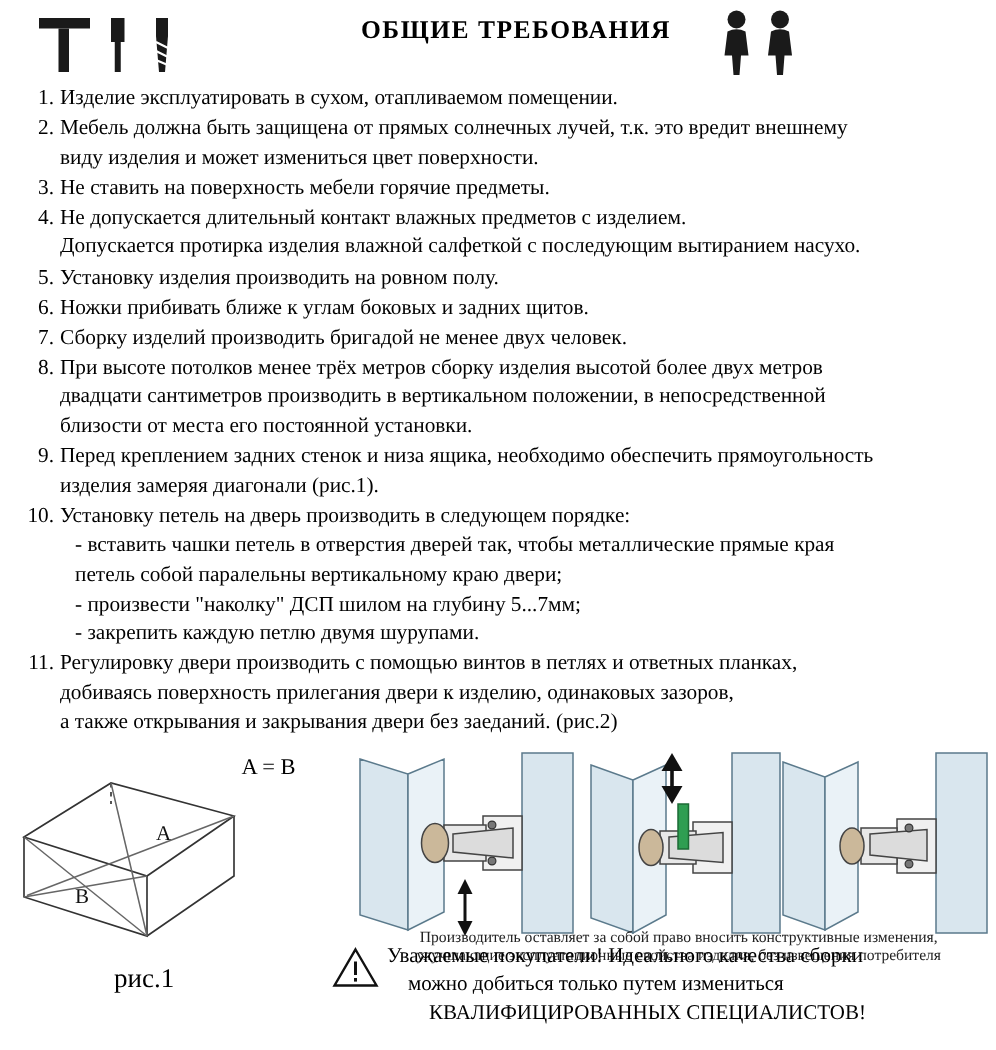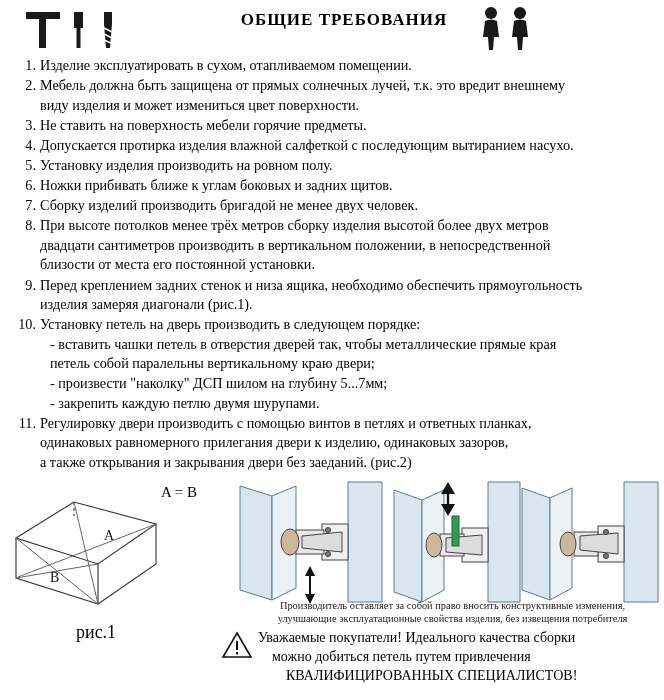--- a/index.html
+++ b/index.html
@@ -212,20 +212,21 @@
       <div>виду изделия и может измениться цвет поверхности.</div>
     </div>
 
     <div class="rule">
       <span class="num">3.</span>
       <span>Не ставить на поверхность мебели горячие предметы.</span>
     </div>
 
     <div class="rule">
       <span class="num">4.</span>
+      <span>Не допускается длительный контакт влажных предметов с изделием.</span>
       <div>Допускается протирка изделия влажной салфеткой с последующим вытиранием насухо.</div>
     </div>
 
     <div class="rule">
       <span class="num">5.</span>
       <span>Установку изделия производить на ровном полу.</span>
     </div>
 
     <div class="rule">
       <span class="num">6.</span>
@@ -255,21 +256,21 @@
       <span>Установку петель на дверь производить в следующем порядке:</span>
       <div class="sub">- вставить чашки петель в отверстия дверей так, чтобы металлические прямые края</div>
       <div class="sub">  петель собой паралельны вертикальному краю двери;</div>
       <div class="sub">- произвести "наколку" ДСП шилом на глубину 5...7мм;</div>
       <div class="sub">- закрепить каждую петлю двумя шурупами.</div>
     </div>
 
     <div class="rule">
       <span class="num">11.</span>
       <span>Регулировку двери производить с помощью винтов в петлях и ответных планках,</span>
-      <div>одинаковых равномерного прилегания двери к изделию, одинаковых зазоров,</div>
+      <div>добиваясь поверхность прилегания двери к изделию, одинаковых зазоров,</div>
       <div>а также открывания и закрывания двери без заеданий. (рис.2)</div>
     </div>
 
   </div>
 
   <div class="figures">
 
     <div class="fig-box-1">
       <svg width="220" height="140" viewBox="0 0 220 140">
         <g fill="none" stroke="#333" stroke-width="1.1">
@@ -372,18 +373,18 @@
   <div class="footer">
     <div class="warn-triangle">
       <svg width="30" height="26" viewBox="0 0 30 26">
         <path d="M15 1 L29 25 L1 25 Z" fill="none" stroke="#111" stroke-width="1.6"></path>
         <rect x="14" y="9" width="2" height="9" fill="#111"></rect>
         <rect x="14" y="20" width="2" height="2.4" fill="#111"></rect>
       </svg>
     </div>
     <div class="footer-text">
       <div class="l1">Уважаемые покупатели! Идеального качества сборки</div>
-      <div class="l2">можно добиться петель путем привлечения</div>
+      <div class="l2">можно добиться только путем измениться</div>
       <div class="l3">КВАЛИФИЦИРОВАННЫХ СПЕЦИАЛИСТОВ!</div>
     </div>
   </div>
 
 </div>
 
 </body></html>

